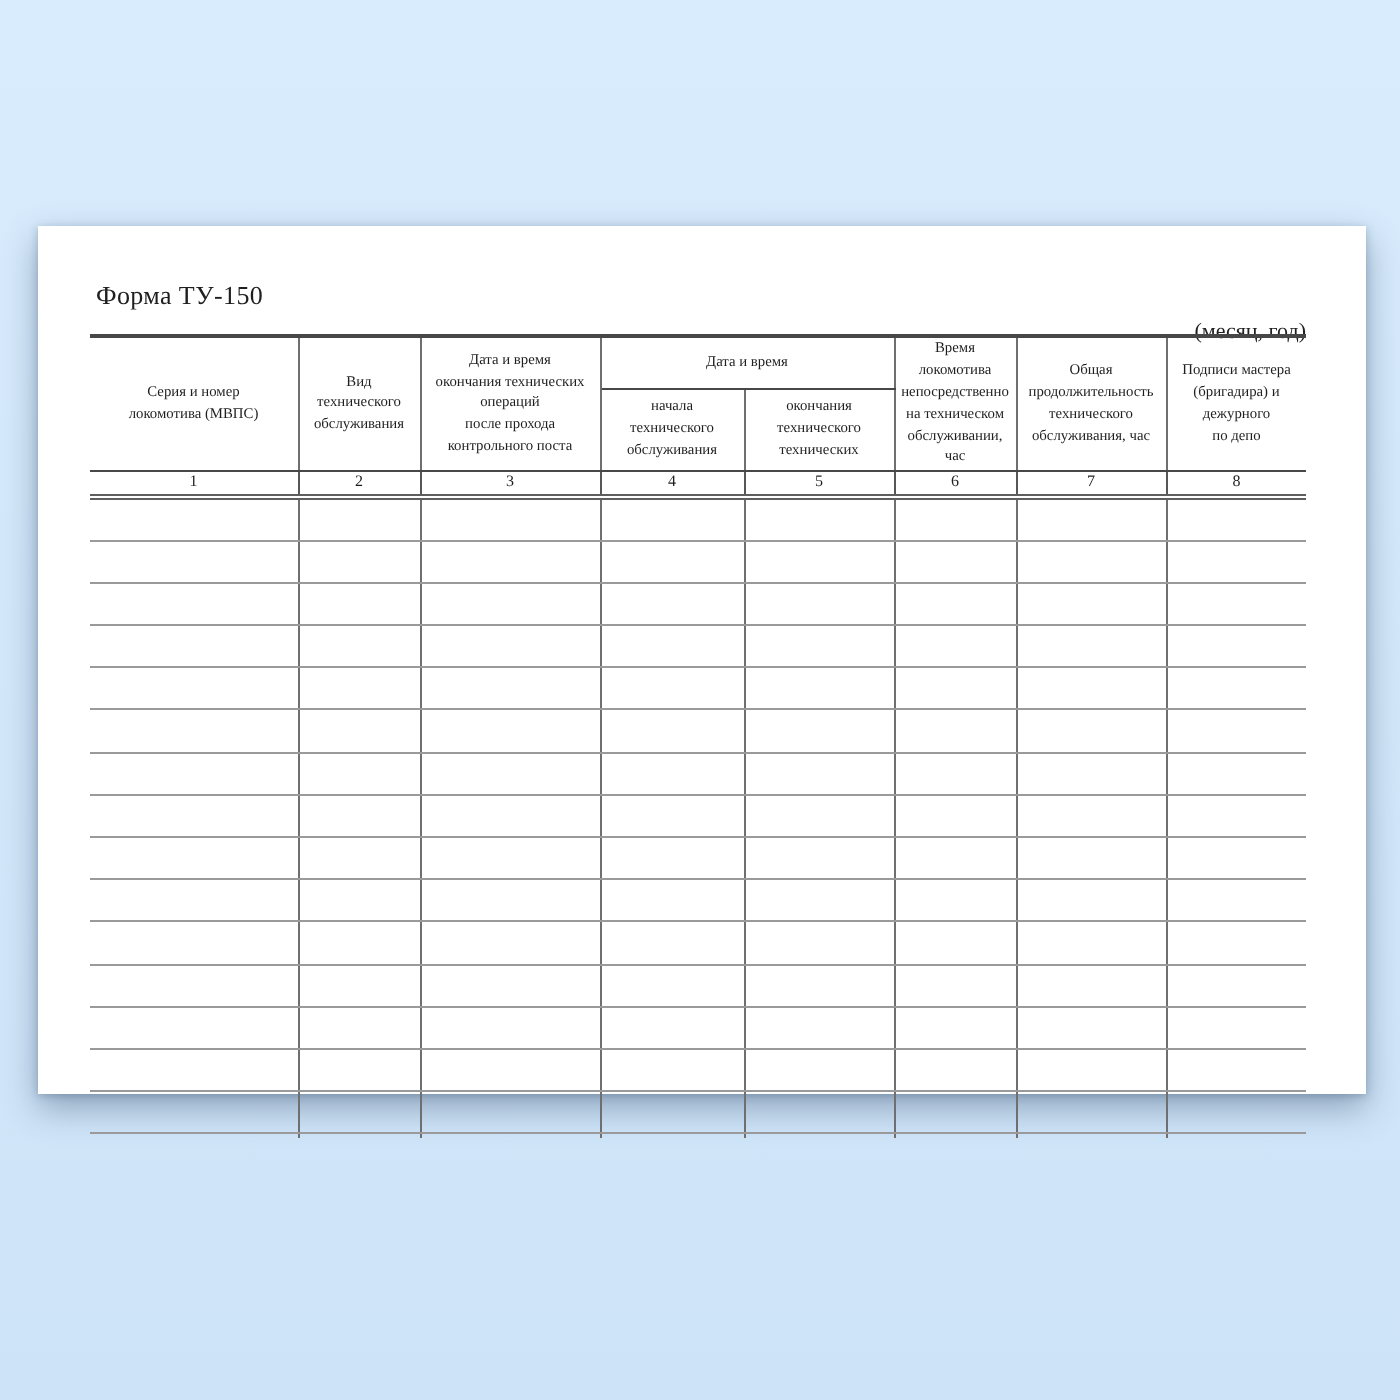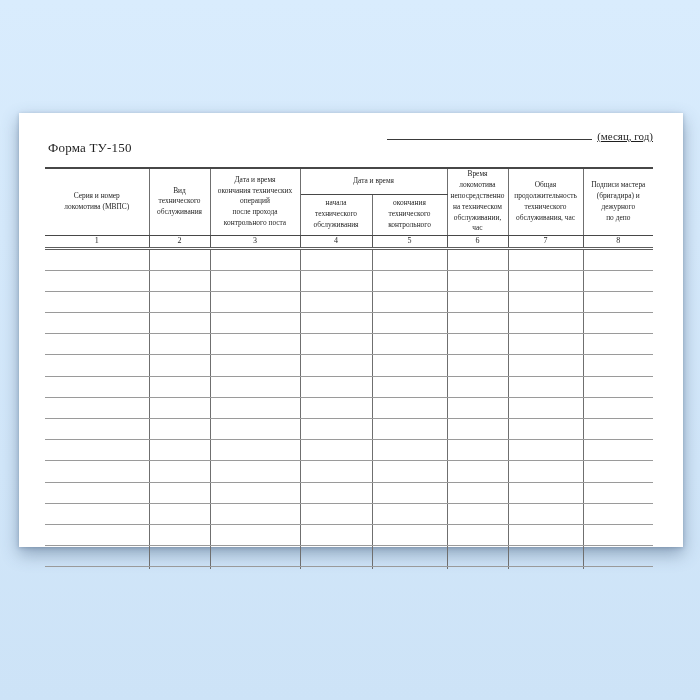--- a/index.html
+++ b/index.html
@@ -16,22 +16,22 @@
   .page{
     position:absolute;left:19px;top:113px;width:664px;height:434px;
     background:var(--paper);
     box-shadow:0 7px 16px rgba(60,84,115,.45),0 1px 4px rgba(60,84,115,.30);
   }
   .title{
     position:absolute;left:29px;top:28px;
     font-size:13px;line-height:13px;color:var(--ink);letter-spacing:.2px;
   }
   .monthyear{
-    position:absolute;top:17px;right:30px;white-space:nowrap;
-    font-size:11px;line-height:12px;color:var(--ink);text-decoration:underline;
+    position:absolute;top:47px;right:30px;white-space:nowrap;
+    font-size:11px;line-height:12px;color:var(--ink);
   }
   .blank{
     display:inline-block;width:205px;border-bottom:1.2px solid #3a3a3a;
     margin-right:5px;
   }
   table.form-table{
     position:absolute;left:26px;top:54px;width:608px;
     border-collapse:collapse;table-layout:fixed;
   }
   .form-table th,.form-table td{
@@ -110,21 +110,21 @@
 (бригадира) и
 дежурного
 по депо</th>
       </tr>
       <tr class="h2">
         <th class="hc">начала
 технического
 обслуживания</th>
         <th class="hc">окончания
 технического
-контрольного</th>
+технических</th>
       </tr>
       <tr class="nums">
         <th>1</th>
         <th>2</th>
         <th>3</th>
         <th>4</th>
         <th>5</th>
         <th>6</th>
         <th>7</th>
         <th>8</th>

